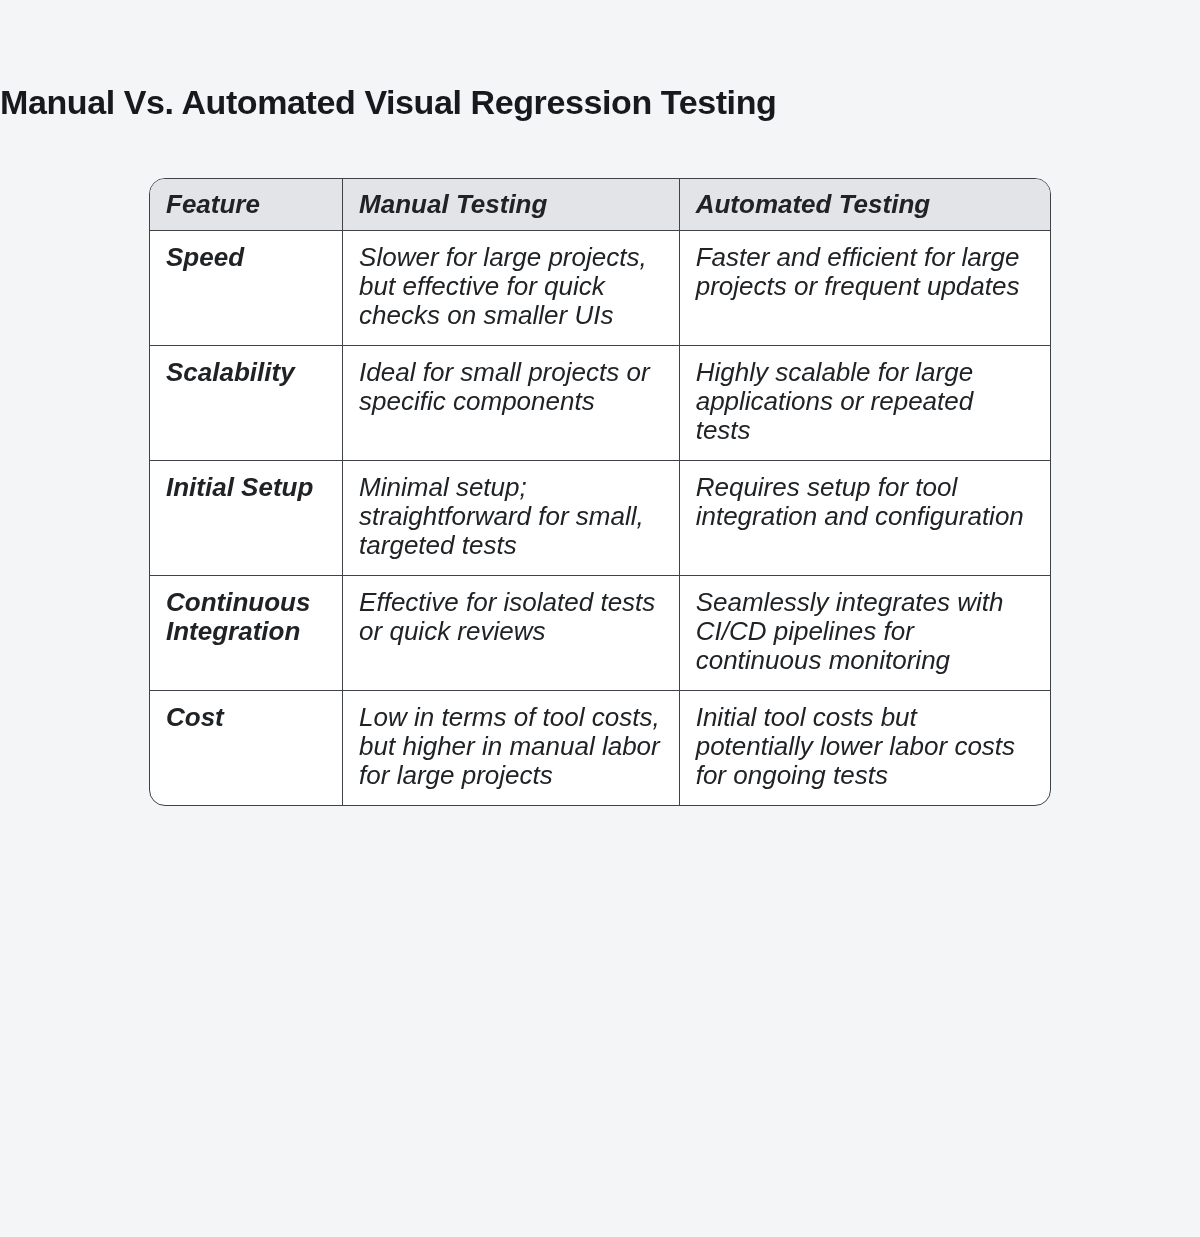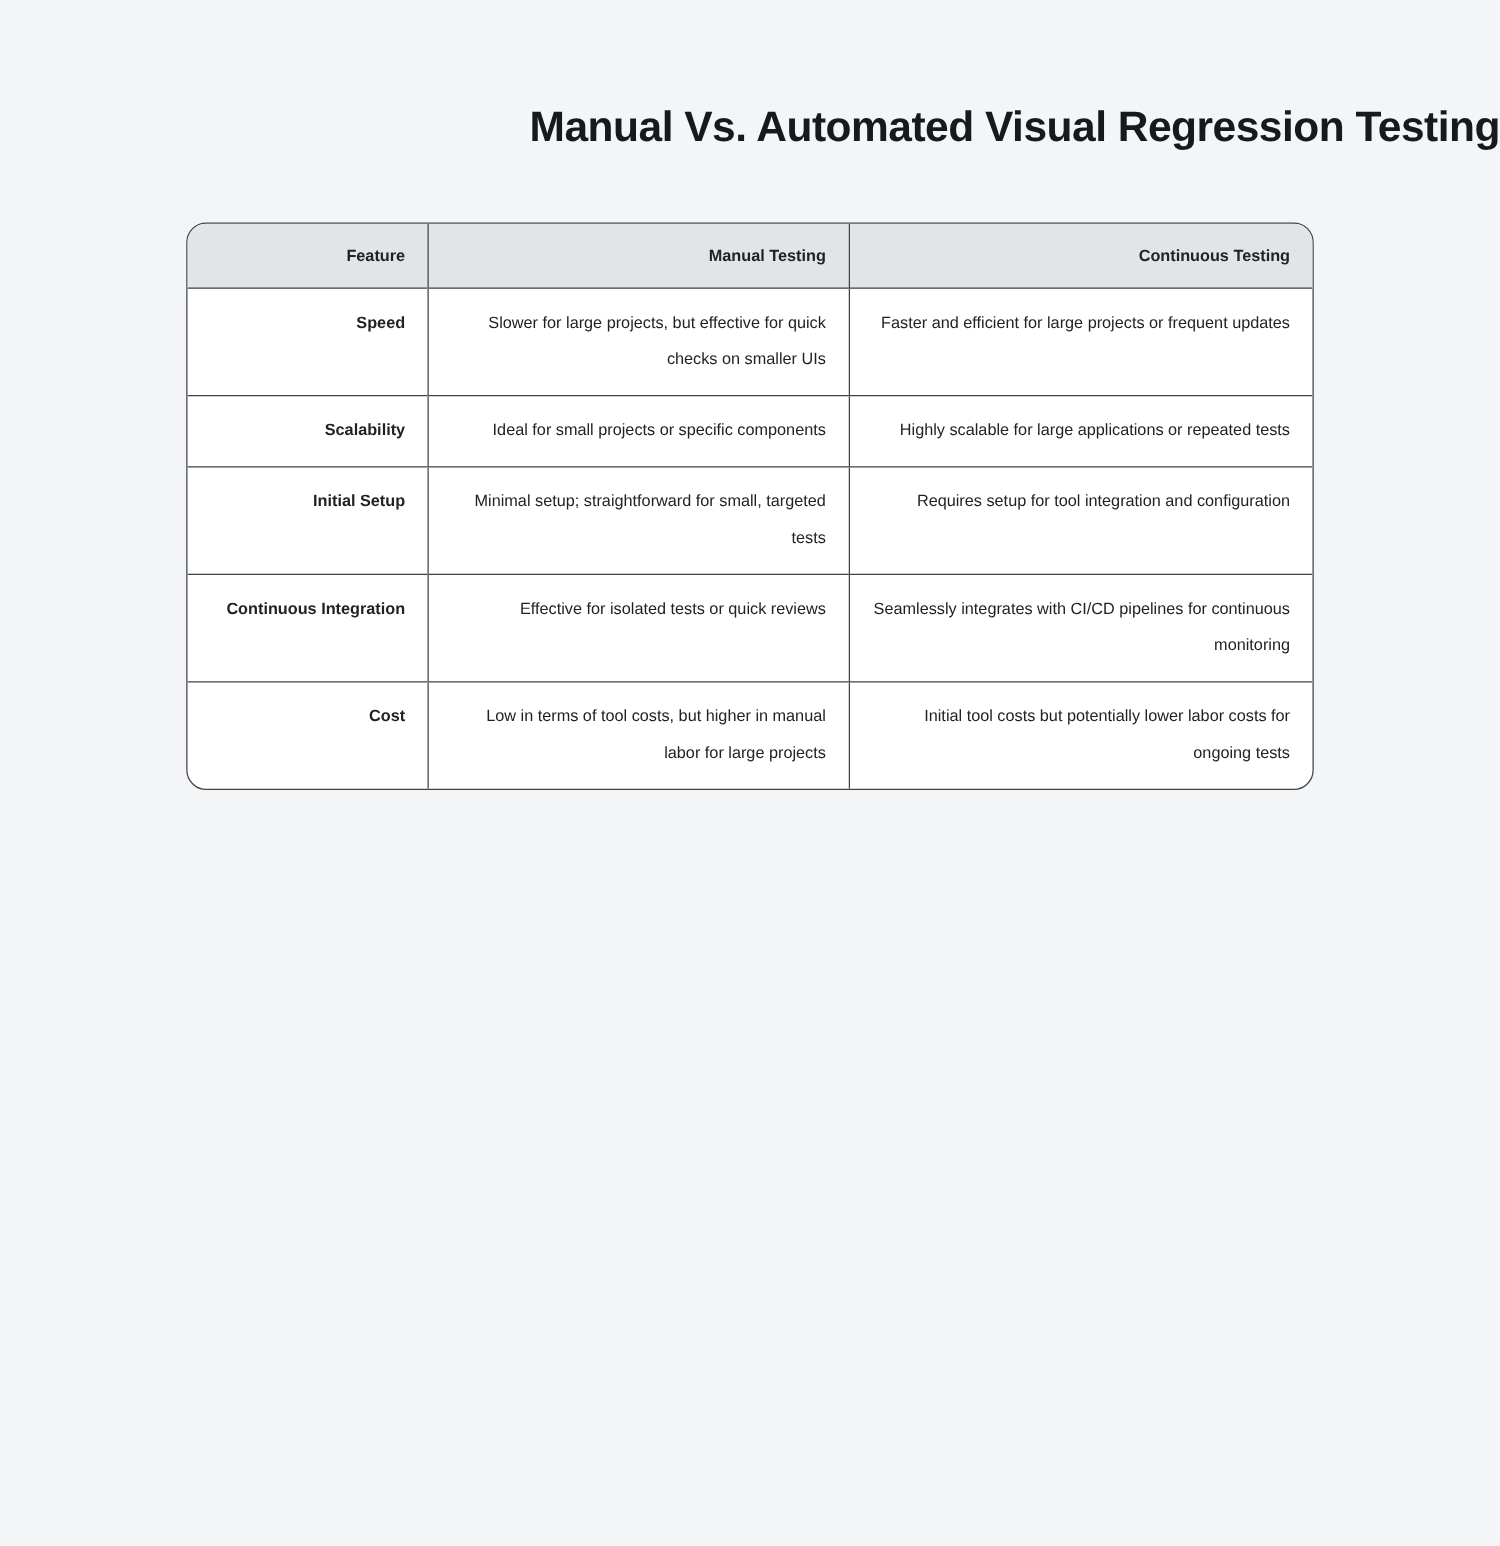--- a/index.html
+++ b/index.html
@@ -9,21 +9,21 @@
   body {
     width: 1200px;
     height: 1237px;
     background: #f4f5f7;
     font-family: "Liberation Sans", "DejaVu Sans", sans-serif;
     color: #202326;
   }
   .page-title {
     margin: 0;
     padding-top: 82px;
-    text-align: right;
+    text-align: left;
     font-size: 34px;
     line-height: 40px;
     font-weight: 700;
     letter-spacing: -0.4px;
     color: #17191c;
   }
   .table-wrap {
     width: 900px;
     margin: 56px auto 0 auto;
     border: 1px solid #3f4347;
@@ -35,25 +35,26 @@
     width: 100%;
     border-collapse: collapse;
     table-layout: fixed;
   }
   .compare col.c-feature   { width: 21.4%; }
   .compare col.c-manual    { width: 37.4%; }
   .compare col.c-automated { width: 41.2%; }
   .compare th, .compare td {
     border-left: 1px solid #3f4347;
     border-top: 1px solid #3f4347;
-    text-align: right;
+    text-align: left;
     vertical-align: top;
     padding: 12px 18px 15px 16px;
-    font-size: 13px;
+    font-size: 26px;
     line-height: 29px;
+    font-style: italic;
   }
   .compare th:first-child, .compare td:first-child { border-left: none; }
   .compare thead th { border-top: none; }
   .compare thead th {
     background: #e2e4e7;
     font-weight: 700;
     padding-top: 11px;
     padding-bottom: 11px;
   }
   .compare td.feature {
@@ -69,21 +70,21 @@
   <table class="compare">
     <colgroup>
       <col class="c-feature">
       <col class="c-manual">
       <col class="c-automated">
     </colgroup>
     <thead>
       <tr>
         <th>Feature</th>
         <th>Manual Testing</th>
-        <th>Continuous Testing</th>
+        <th>Automated Testing</th>
       </tr>
     </thead>
     <tbody>
       <tr>
         <td class="feature">Speed</td>
         <td>Slower for large projects, but effective for quick checks on smaller UIs</td>
         <td>Faster and efficient for large projects or frequent updates</td>
       </tr>
       <tr>
         <td class="feature">Scalability</td>

